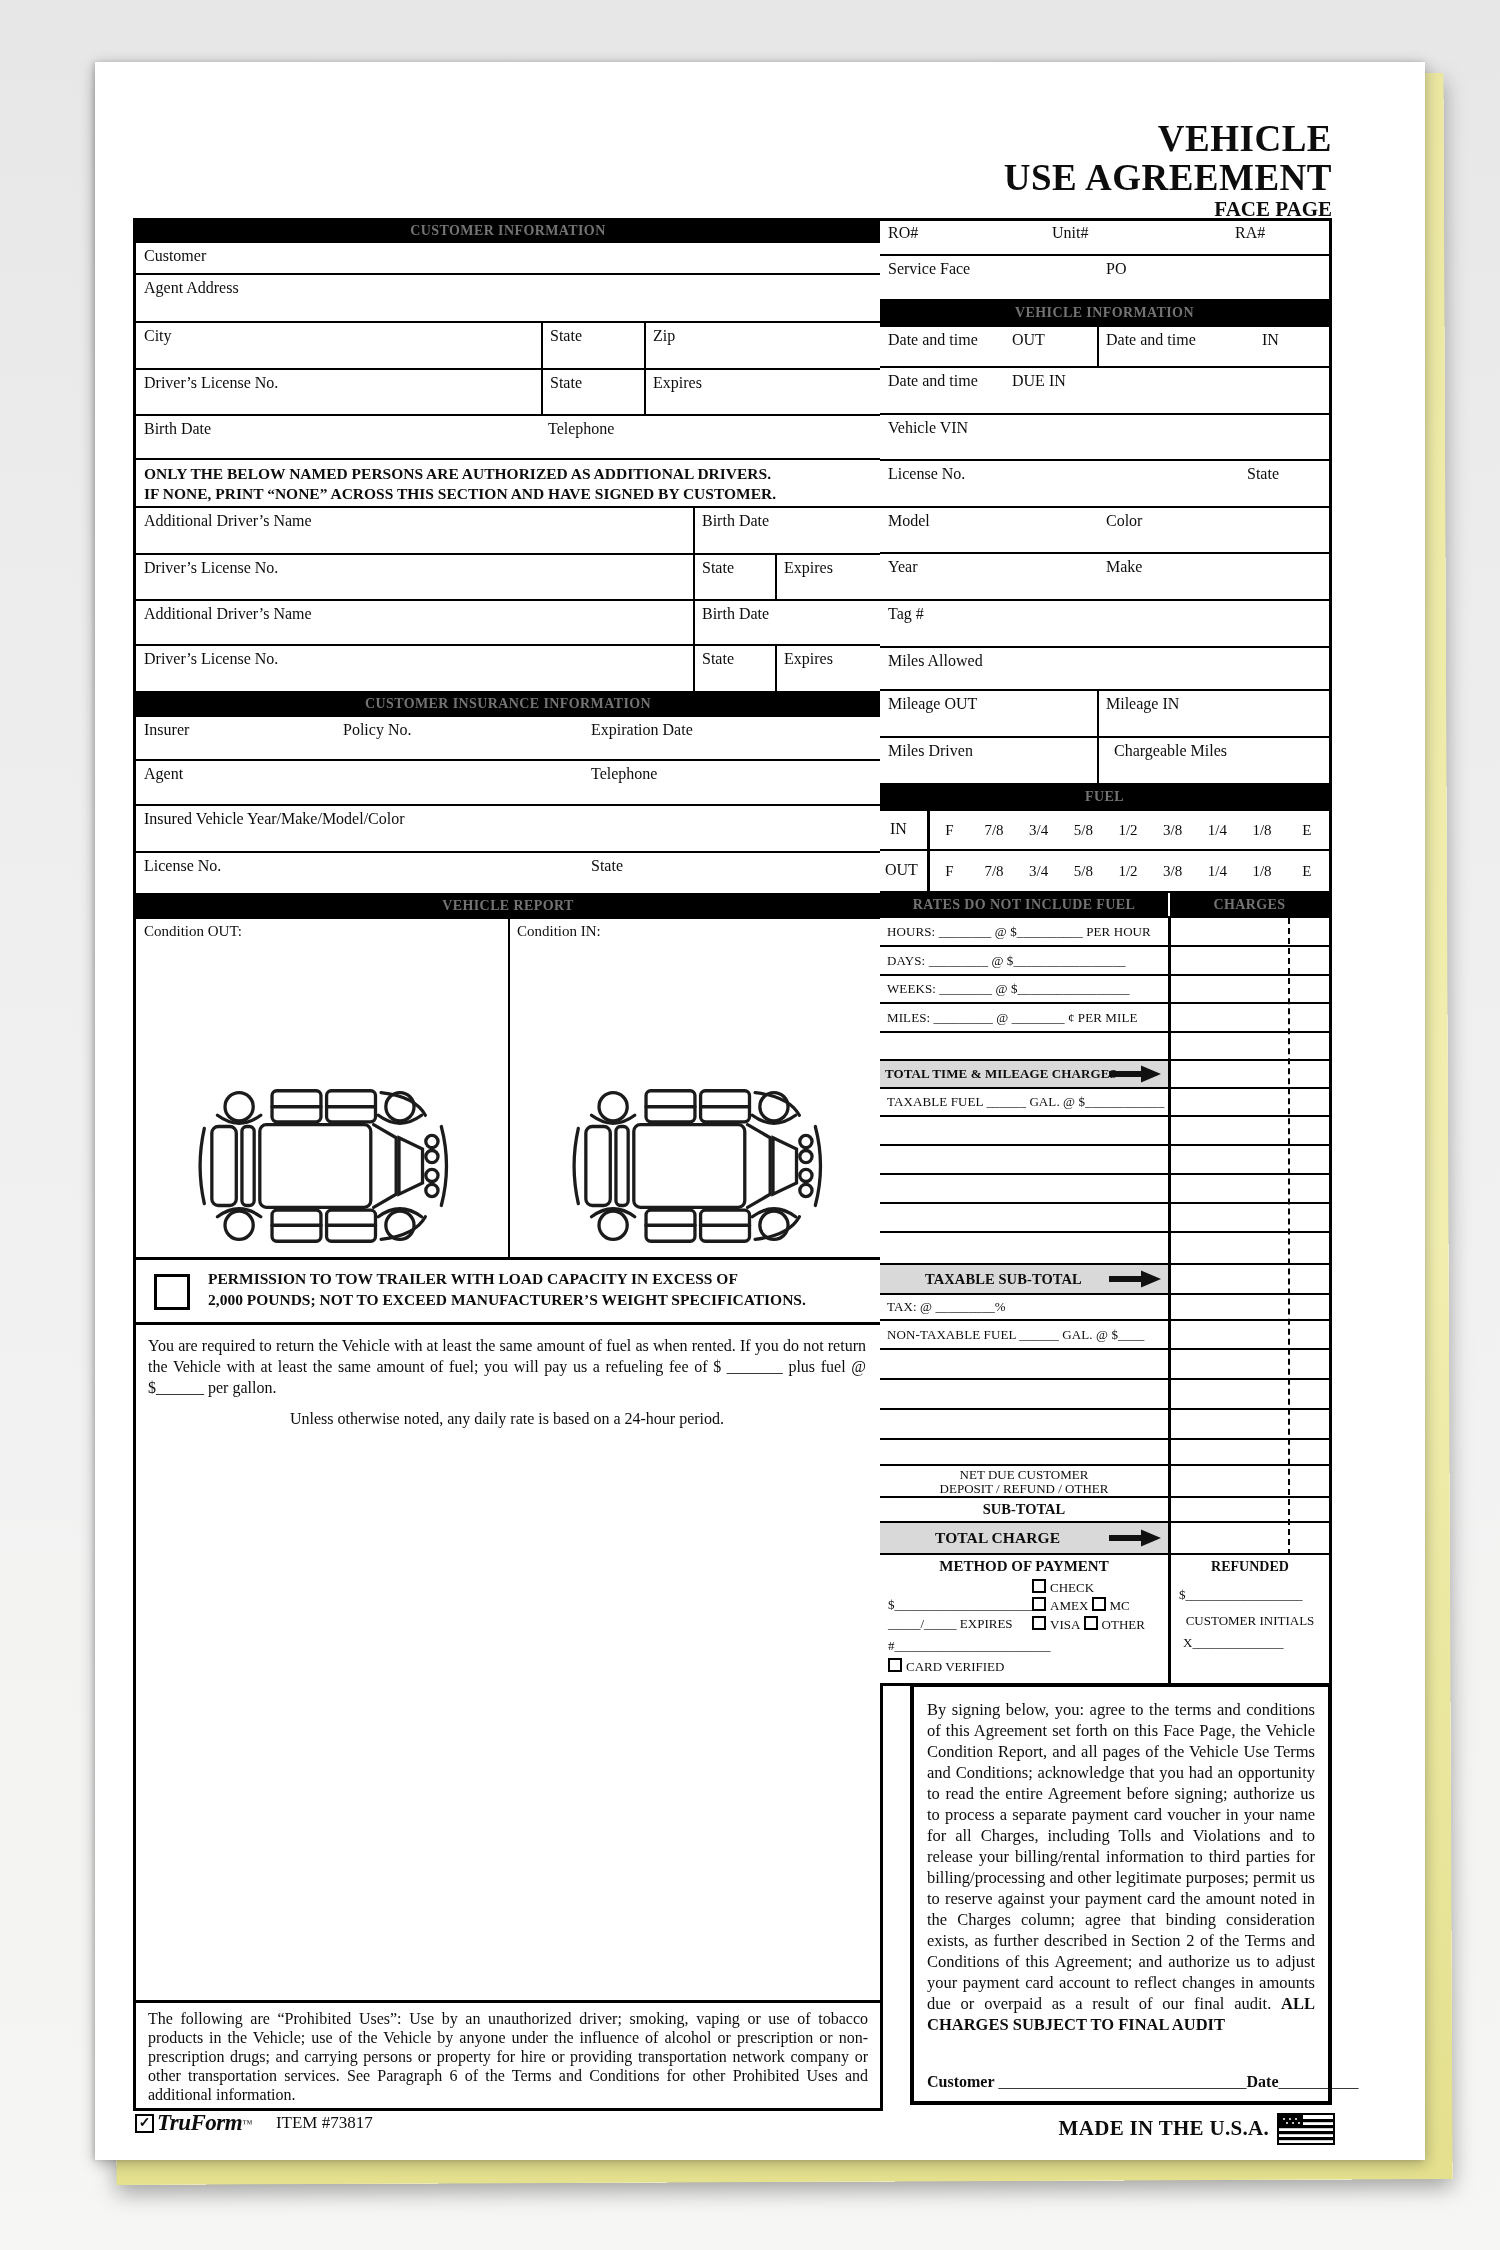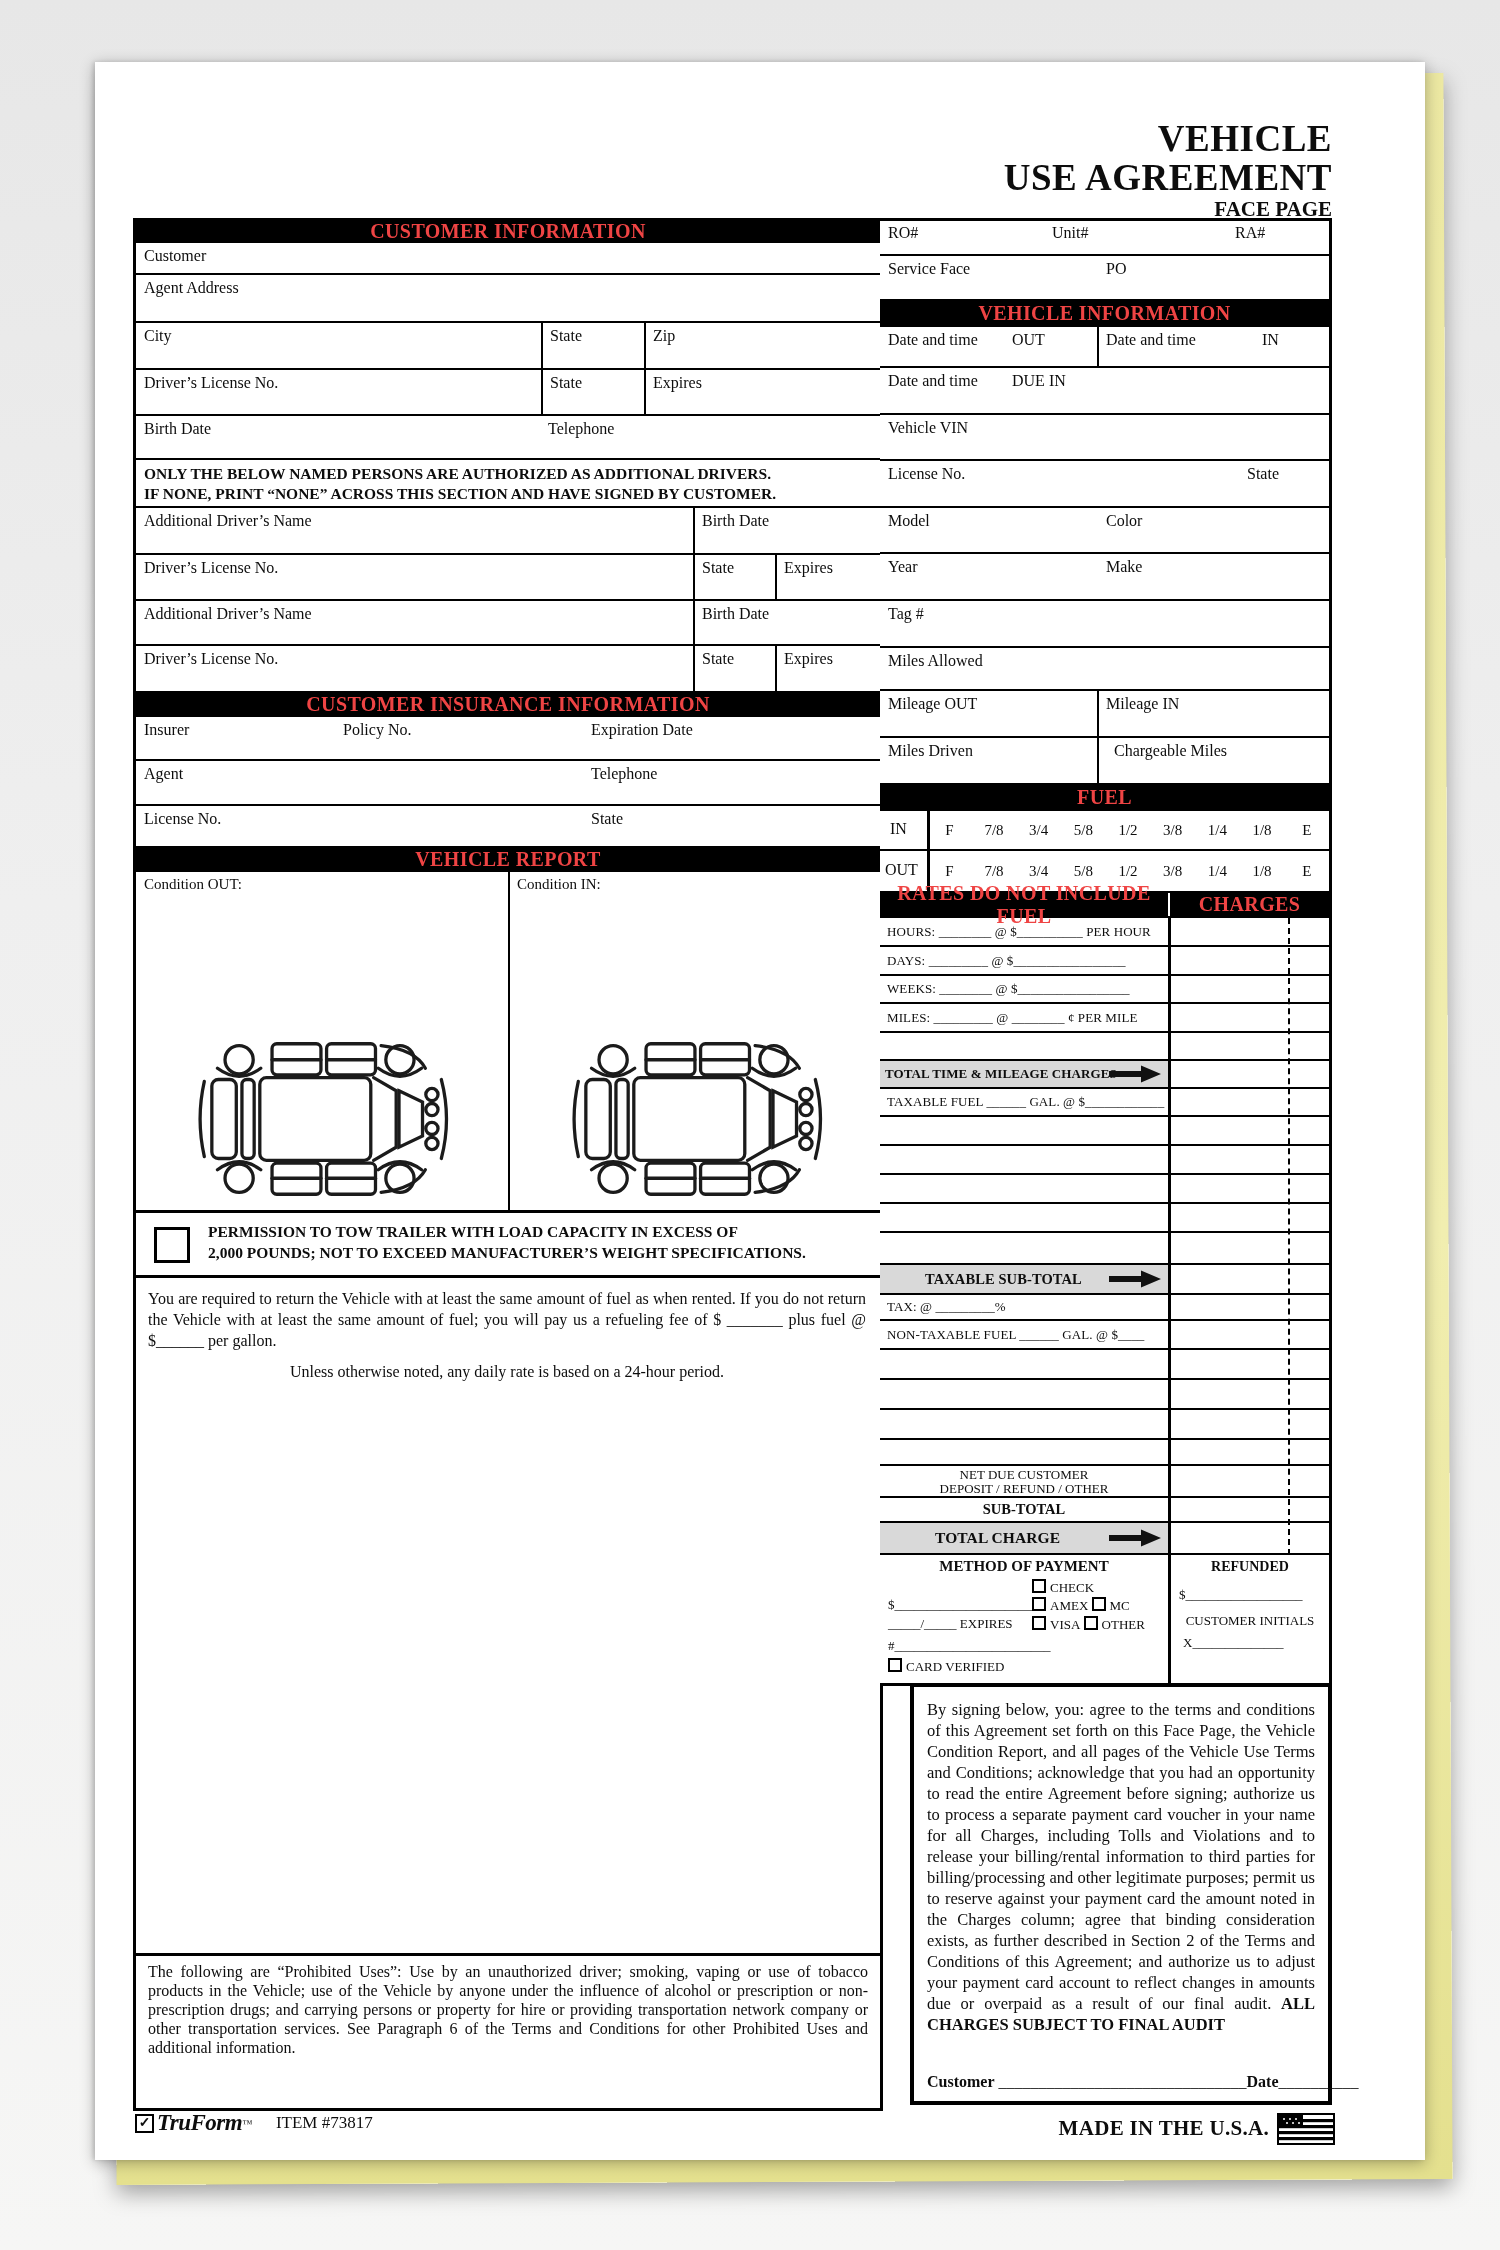--- a/index.html
+++ b/index.html
@@ -14,21 +14,21 @@
   .title{position:absolute;top:58px;left:700px;width:537px;text-align:right;line-height:1;}
   .t1{font-size:37px;font-weight:bold;letter-spacing:.5px;}
   .t2{font-size:37px;font-weight:bold;letter-spacing:.5px;margin-top:2px;}
   .t3{font-size:21px;font-weight:bold;margin-top:3px;}
   .tbl{position:absolute;box-sizing:border-box;border:3px solid #000;background:#fff;}
   .tbl-l{left:38px;top:156px;width:750px;height:1893px;border-right-width:3px;}
   .tbl-r{left:785px;top:156px;width:452px;height:1468px;border-left:none;}
   .r{position:relative;box-sizing:border-box;border-bottom:2px solid #000;}
   .r:last-child{border-bottom:none;}
   .thickb{border-bottom-width:3px;}
-  .bar{background:#000;color:#ef4444;font-weight:bold;font-size:20px;letter-spacing:.4px;
+  .bar{background:#000;color:#737373;font-weight:bold;font-size:14px;letter-spacing:.4px;
        display:flex;align-items:center;justify-content:center;}
   .l{position:absolute;font-size:16px;white-space:nowrap;}
   .lb{font-weight:bold;}
   .v{position:absolute;top:0;bottom:0;width:0;border-left:2px solid #000;}
   .v3{border-left-width:3px;}
   .rate{position:absolute;left:7px;top:50%;transform:translateY(-50%);font-size:13px;white-space:nowrap;letter-spacing:.1px;}
   .graycell{position:absolute;left:0;top:0;bottom:0;width:288px;background:#d9d9d9;}
   .arr{position:absolute;right:168px;top:50%;transform:translateY(-50%);}
   .dash{position:absolute;left:408px;top:697px;height:637px;width:0;border-left:2px dashed #000;}
   .sig{position:absolute;left:815px;top:1621px;width:422px;height:422px;box-sizing:border-box;
@@ -136,20 +136,23 @@
 
       <div class="r" style="height:44px">
         <span class="l" style="left:8px;top:4px">Insurer</span>
         <span class="l" style="left:207px;top:4px">Policy No.</span>
         <span class="l" style="left:455px;top:4px">Expiration Date</span>
       </div>
       <div class="r" style="height:45px">
         <span class="l" style="left:8px;top:4px">Agent</span>
         <span class="l" style="left:455px;top:4px">Telephone</span>
       </div>
+      <div class="r" style="height:47px">
+        <span class="l" style="left:8px;top:4px">Insured Vehicle Year/Make/Model/Color</span>
+      </div>
       <div class="r" style="height:42px">
         <span class="l" style="left:8px;top:4px">License No.</span>
         <span class="l" style="left:455px;top:4px">State</span>
       </div>
 
       <div class="r bar" style="height:24px">VEHICLE REPORT</div>
 
       <div class="r thickb" style="height:341px">
         <div class="v" style="left:372px"></div>
         <span class="l" style="left:8px;top:4px;font-size:15px">Condition OUT:</span>

